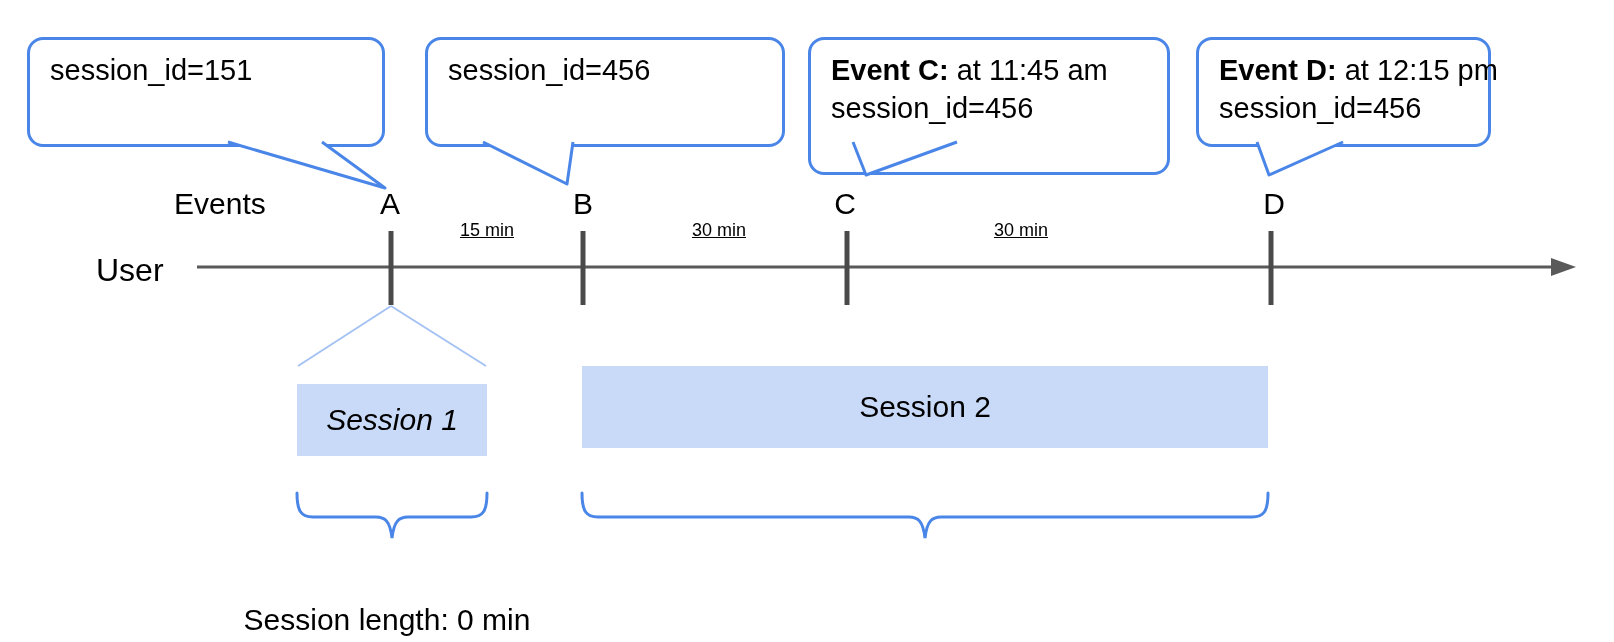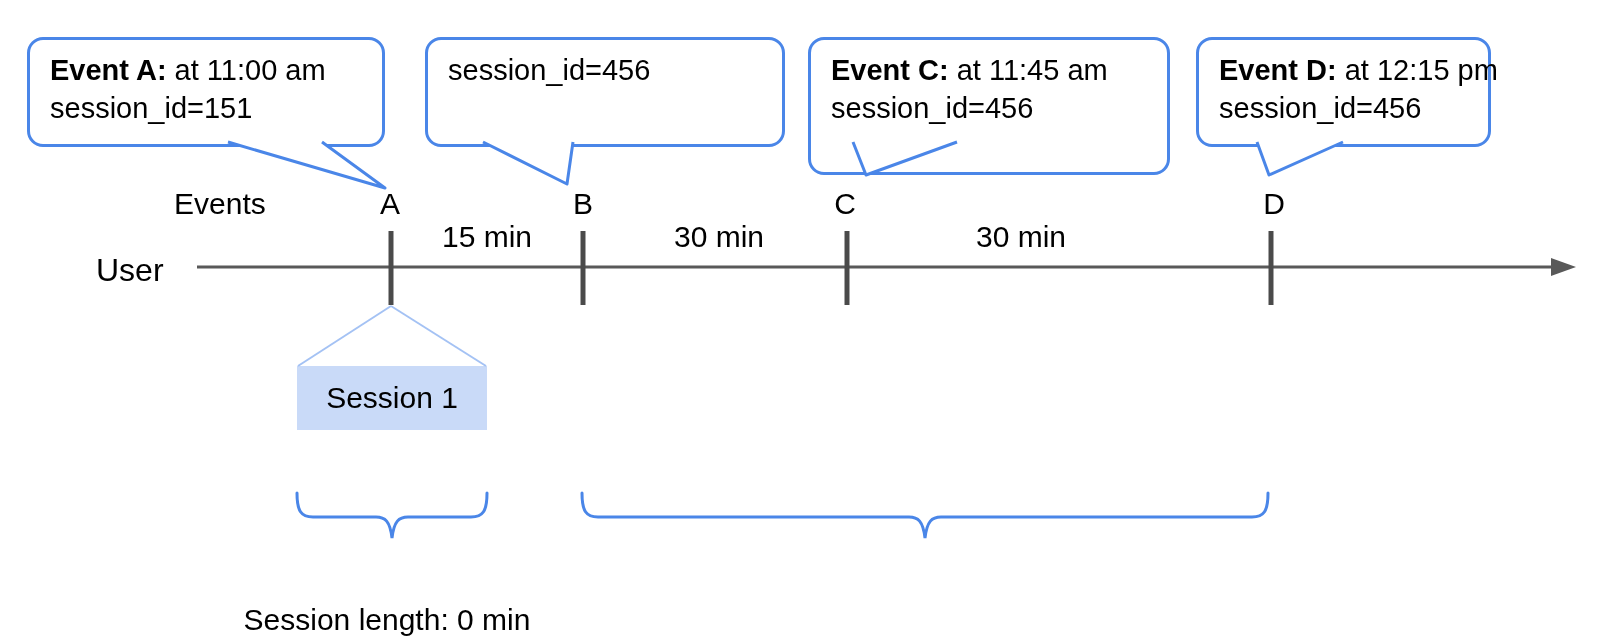--- a/index.html
+++ b/index.html
@@ -12,39 +12,41 @@
     border:3px solid #4a86e8; border-radius:16px;
     padding:11px 20px 0 20px; font-size:29px; line-height:38px; white-space:nowrap;
     z-index:1;
   }
   .callout .title { font-weight:700; }
   .axis-label { position:absolute; white-space:nowrap; }
   .ctr { transform:translateX(-50%); text-align:center; }
   .events-word { font-size:30px; }
   .user-word { font-size:32px; }
   .letter { font-size:30px; }
-  .interval { font-size:30px; }
+  .interval { font-size:18px;text-decoration:underline; }
   .session-box {
     position:absolute; background:#c9daf8; display:flex;
     align-items:center; justify-content:center; font-size:30px; z-index:0;
   }
   .length-label { position:absolute; font-size:30px; }
   .overlay { position:absolute; left:0; top:0; z-index:2; pointer-events:none; }
 </style>
 </head>
 <body>
 
 <div class="canvas">
 
-  <div class="session-box" style="left:297px; top:366px; width:190px; height:64px;">
+  <div class="session-box" style="left:297px; top:384px; width:190px; height:72px;font-style:italic;">
     <span>Session 1</span>
+  </div>
+  <div class="session-box" style="left:582px; top:366px; width:686px; height:82px;">
+    <span>Session 2</span>
   </div>
 
   <div class="callout" style="left:27px; top:37px; width:358px; height:110px;">
-    <div><span class="title">Event A:</span><span> at 11:00 am</span></div>
     <div>session_id=151</div>
   </div>
   <div class="callout" style="left:425px; top:37px; width:360px; height:110px;">
     <div>session_id=456</div>
   </div>
   <div class="callout" style="left:808px; top:37px; width:362px; height:138px;">
     <div><span class="title">Event C:</span><span> at 11:45 am</span></div>
     <div>session_id=456</div>
   </div>
   <div class="callout" style="left:1196px; top:37px; width:295px; height:110px;">

